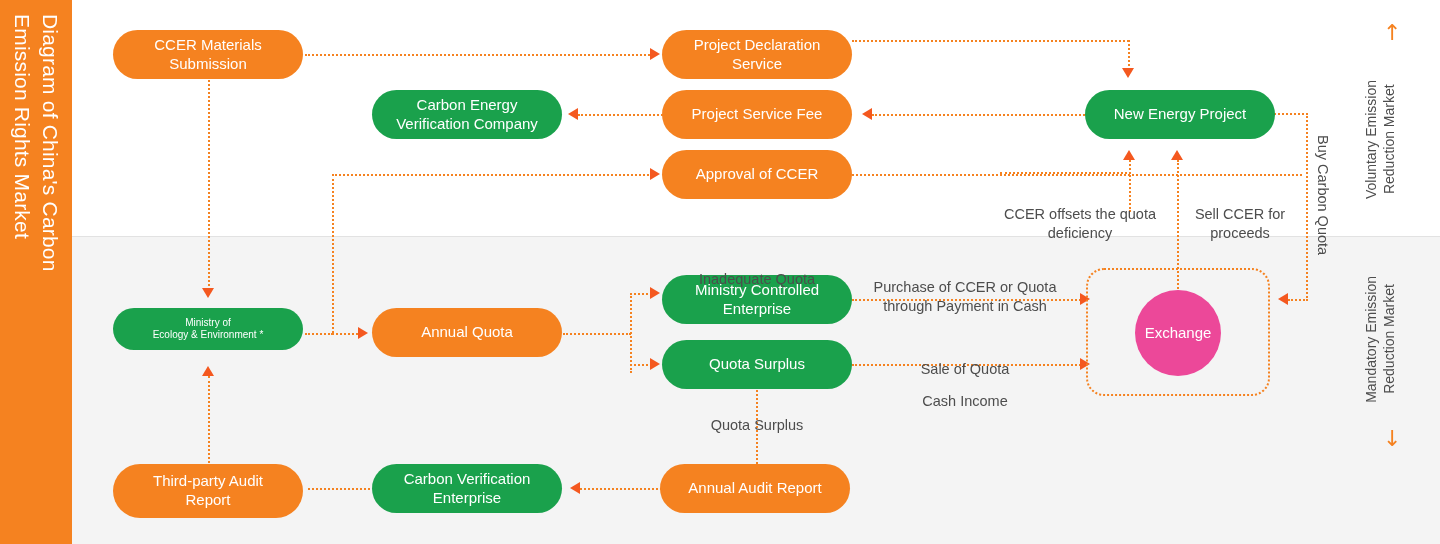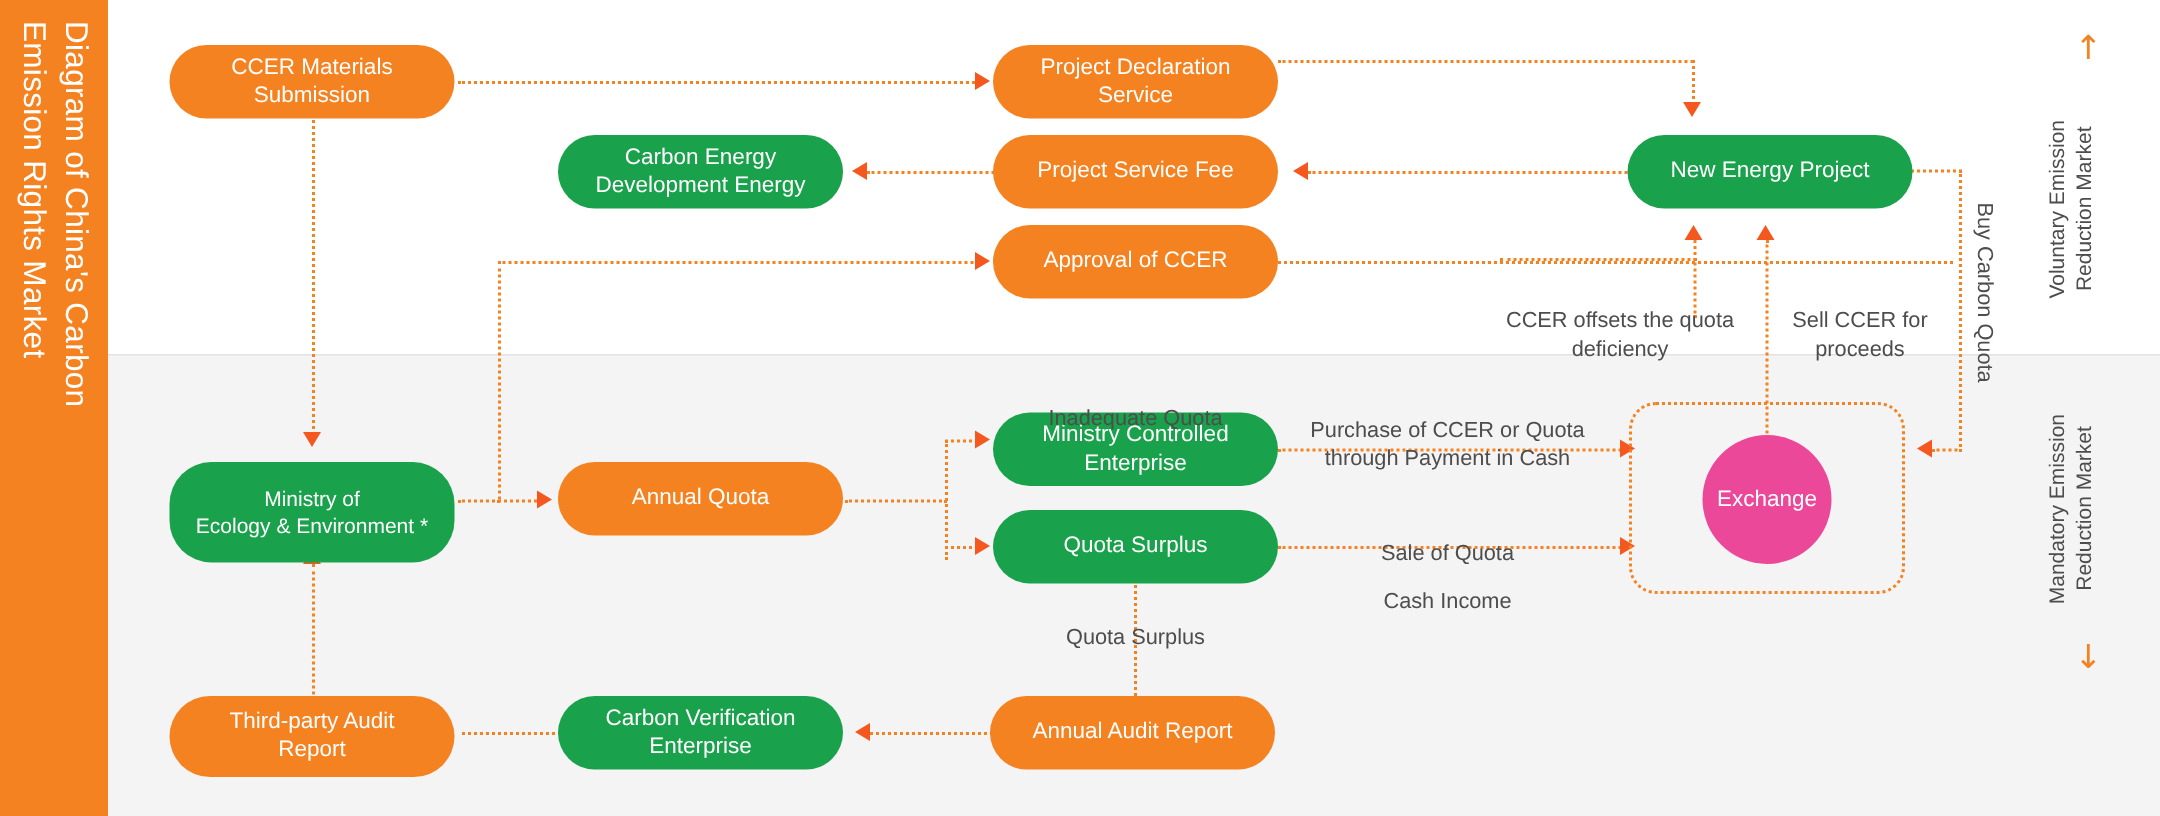--- a/index.html
+++ b/index.html
@@ -235,36 +235,36 @@
 Submission</span>
   </div>
 
   <div class="node orange" style="left:662px; top:30px; width:190px; height:49px;">
     <span>Project Declaration
 Service</span>
   </div>
 
   <div class="node green" style="left:372px; top:90px; width:190px; height:49px;">
     <span>Carbon Energy
-Development Energy</span>
+Verification Company</span>
   </div>
 
   <div class="node orange" style="left:662px; top:90px; width:190px; height:49px;">
     <span>Project Service Fee</span>
   </div>
 
   <div class="node orange" style="left:662px; top:150px; width:190px; height:49px;">
     <span>Approval of CCER</span>
   </div>
 
   <div class="node green" style="left:1085px; top:90px; width:190px; height:49px;">
     <span>New Energy Project</span>
   </div>
 
-  <div class="node green" style="left:113px; top:308px; width:190px; height:67px; font-size:14px;">
+  <div class="node green" style="left:113px; top:308px; width:190px; height:42px; font-size:10px;">
     <span>Ministry of
 Ecology &amp; Environment *</span>
   </div>
 
   <div class="node orange" style="left:372px; top:308px; width:190px; height:49px;">
     <span>Annual Quota</span>
   </div>
 
   <div class="node green" style="left:662px; top:275px; width:190px; height:49px;">
     <span>Ministry Controlled

